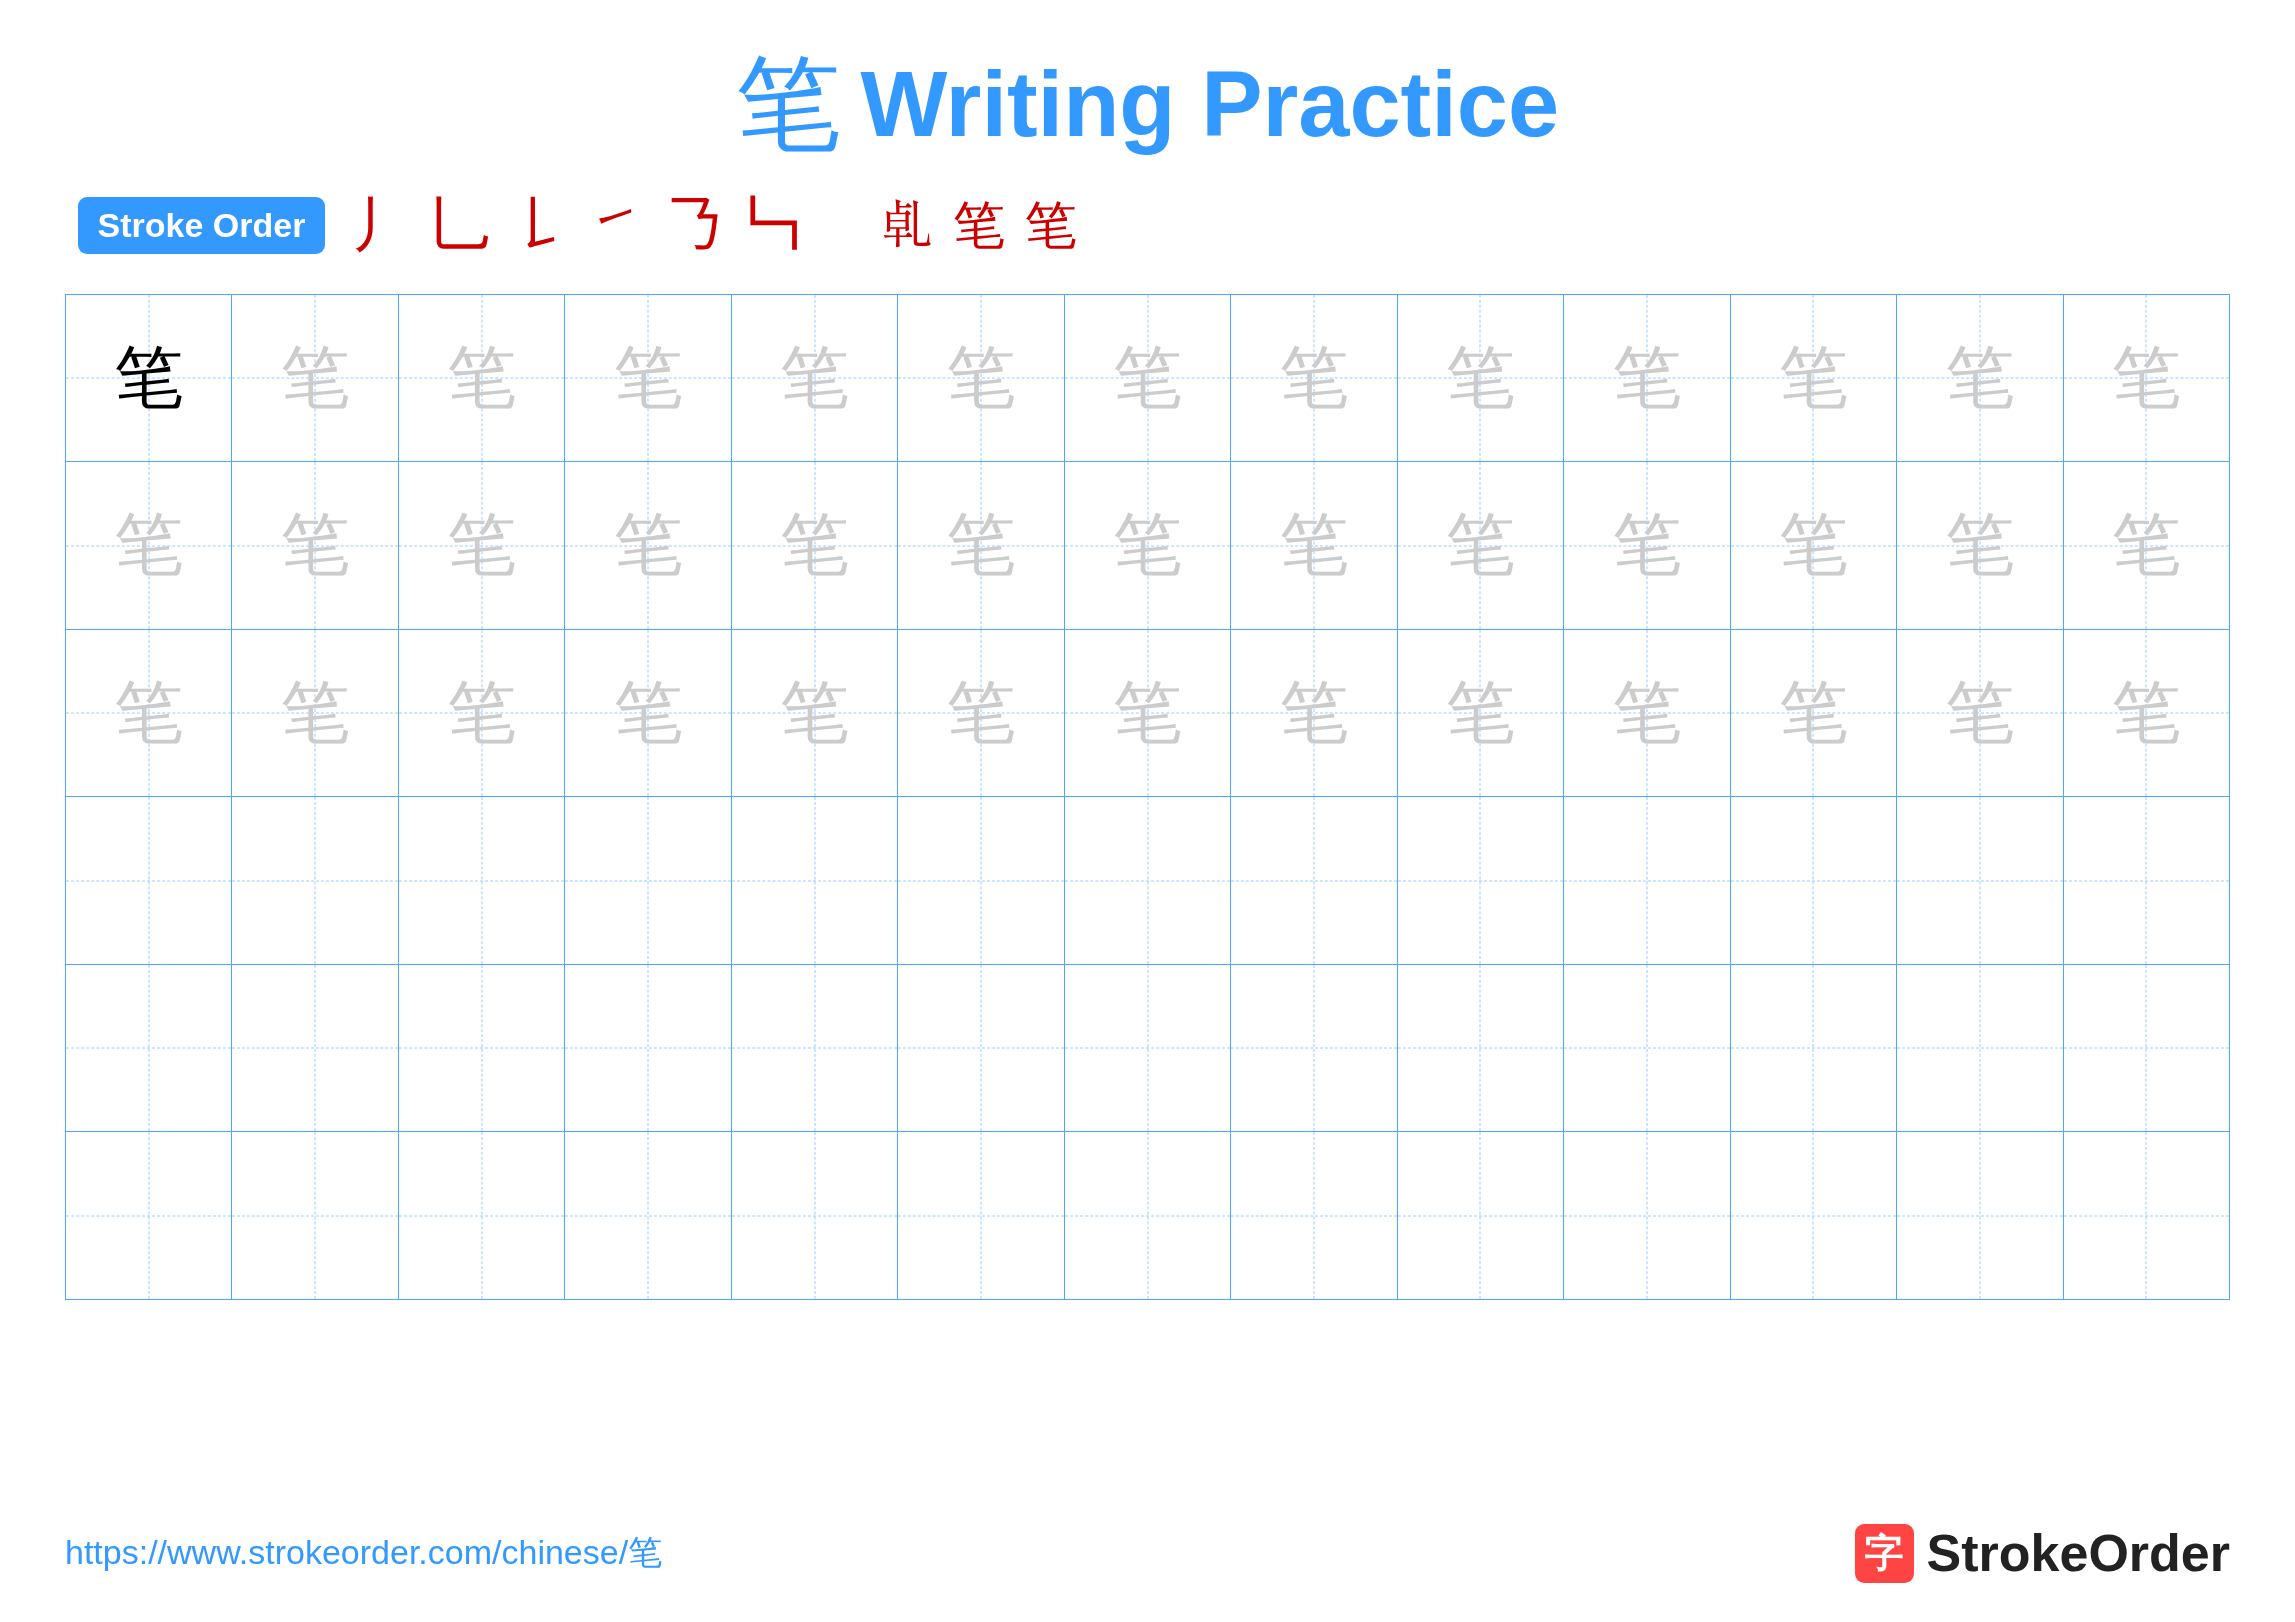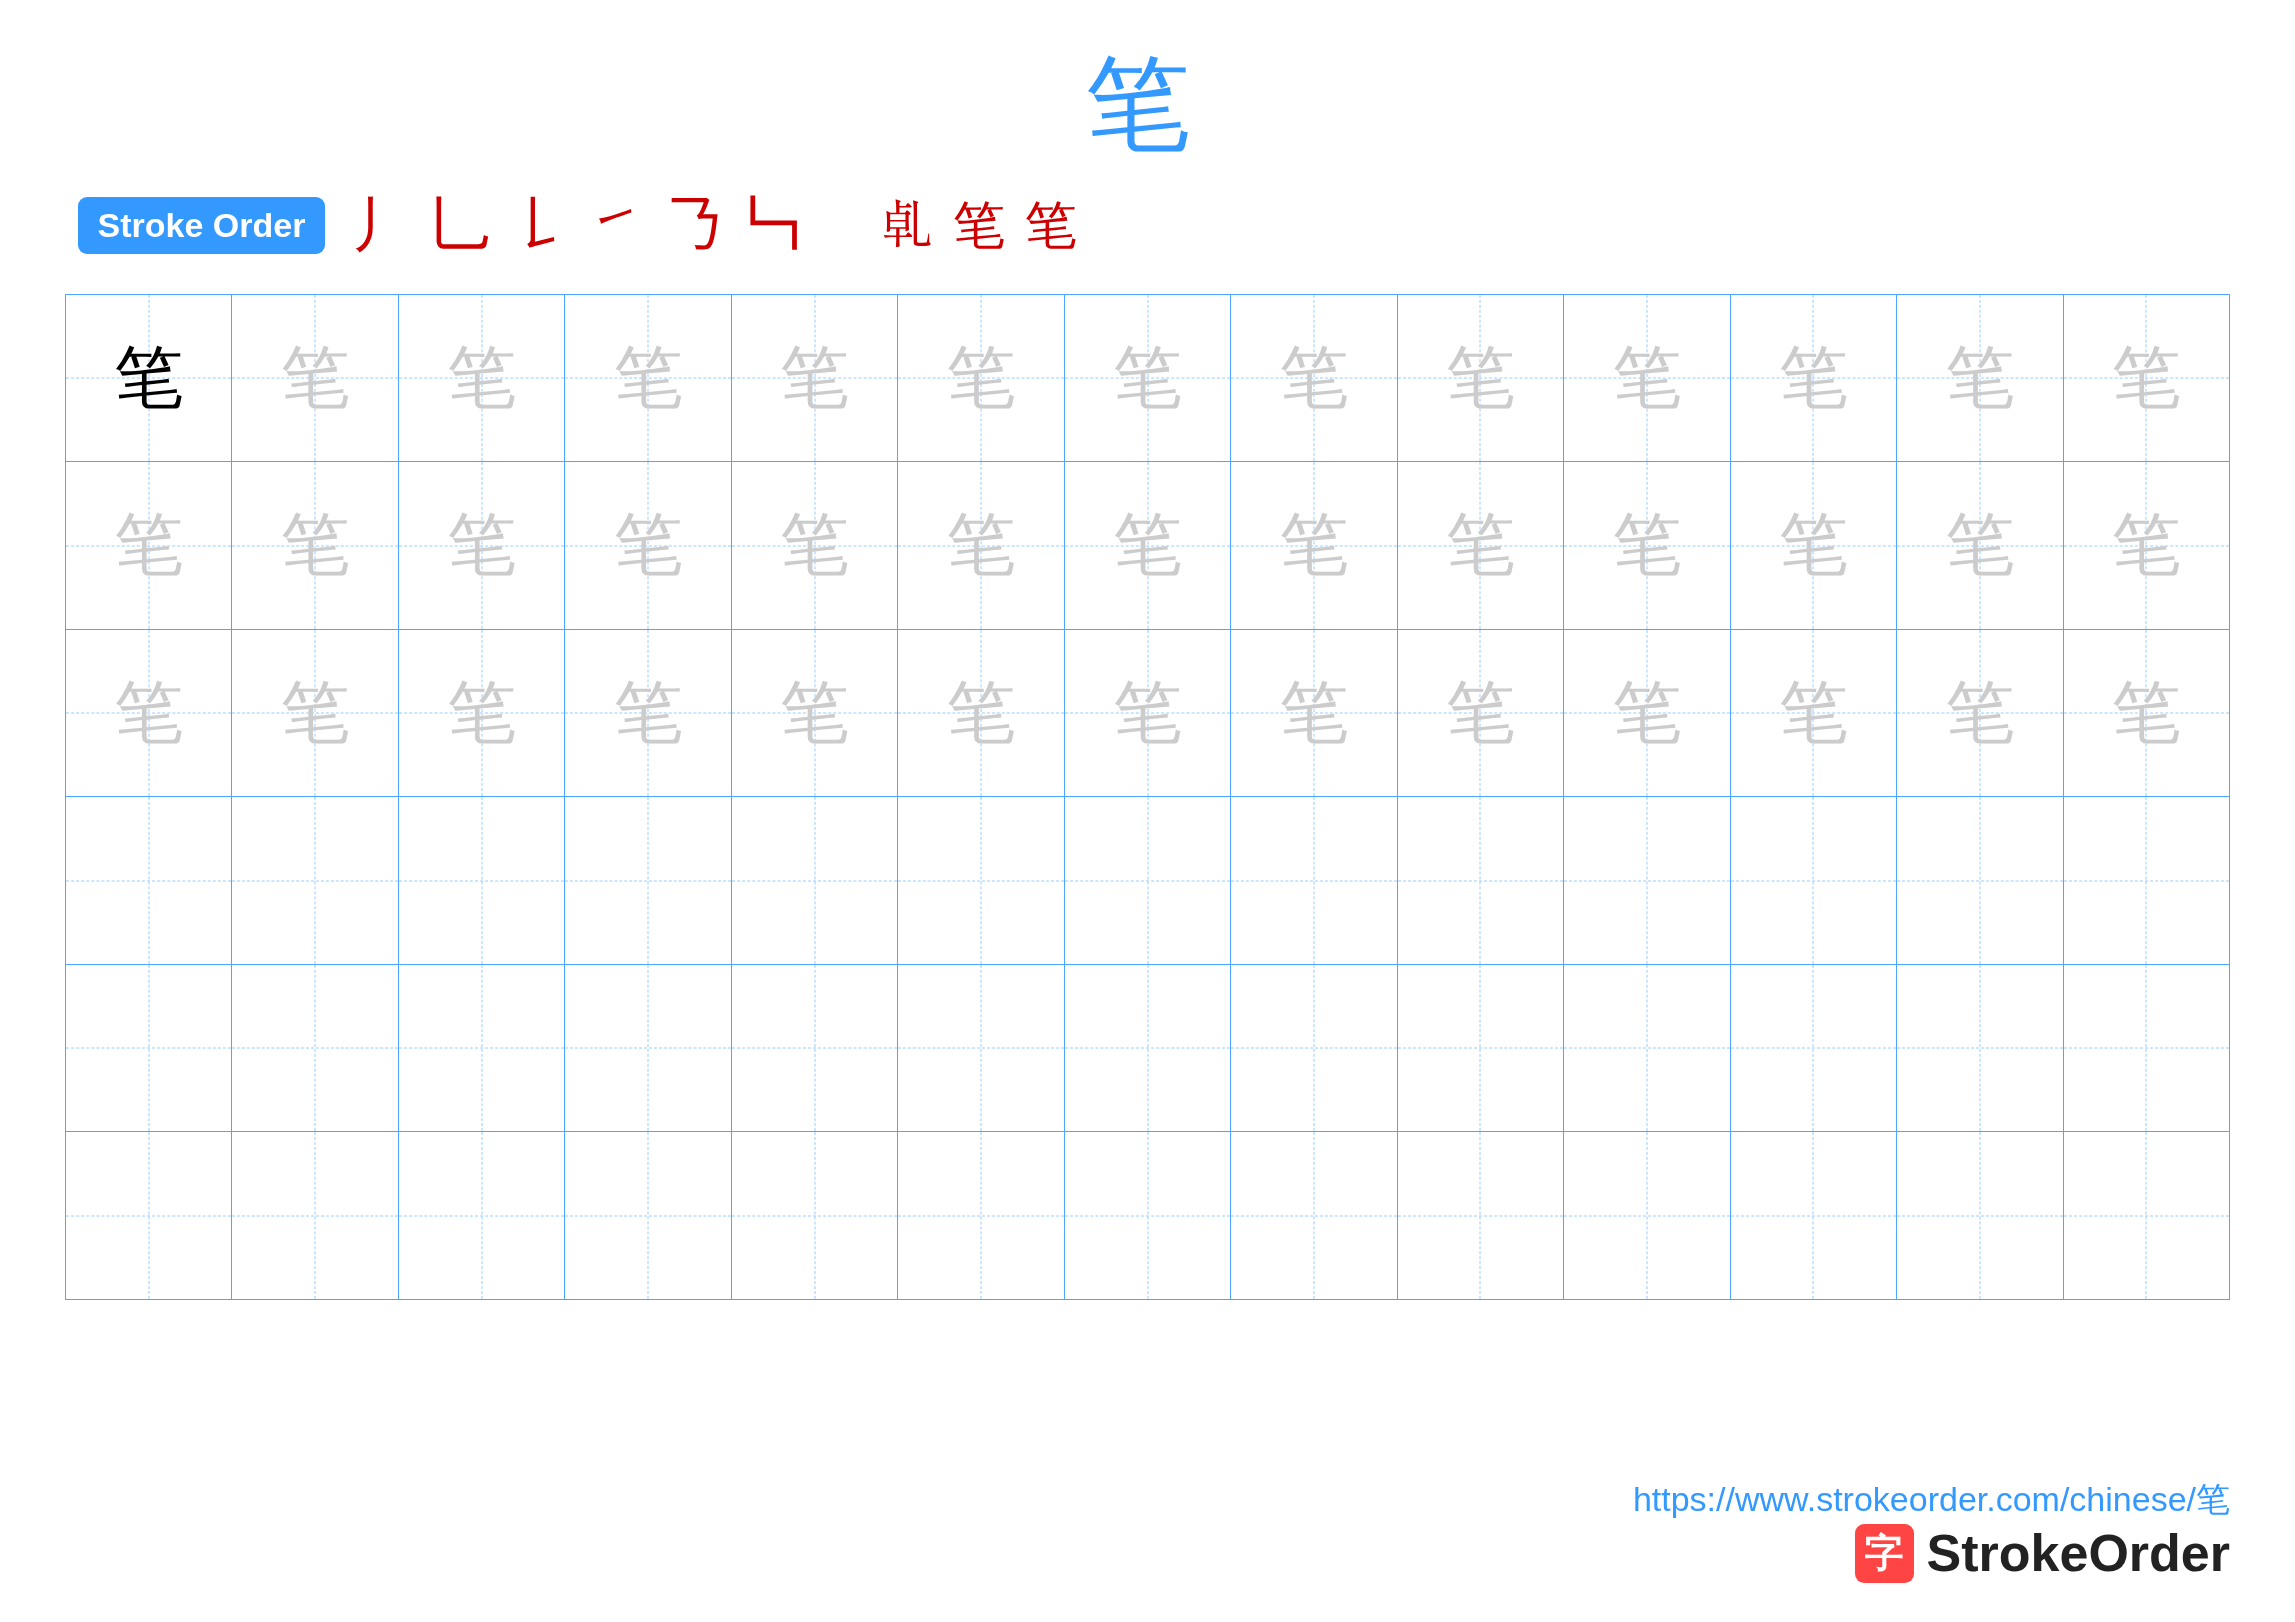--- a/index.html
+++ b/index.html
@@ -148,23 +148,22 @@
       min-height: 151px;
     }
 
     
     .footer {
       position: absolute;
       bottom: 39px;
       left: 65px;
       right: 65px;
       display: flex;
-      align-items: flex-end;
+      align-items: center;
       justify-content: space-between;
-      flex-direction: column;
     }
 
     .footer-url {
       font-size: 34px;
       color: #3399ff;
       text-decoration: none;
     }
 
     .footer-brand {
       display: flex;
@@ -191,20 +190,21 @@
       color: #222;
     }
   </style>
 </head>
 <body>
 
 <div class="page-container">
 
   <div class="title-row">
     <span class="title-char">笔</span>
+    <span class="title-text">Writing Practice</span>
   </div>
 
   <div class="stroke-order-row">
     <span class="stroke-order-badge">Stroke Order</span>
     <div class="stroke-steps">
       <span class="stroke-step">丿</span>
       <span class="stroke-step">⺃</span>
       <span class="stroke-step">𠄌</span>
       <span class="stroke-step">㇀</span>
       <span class="stroke-step">𠄎</span>

